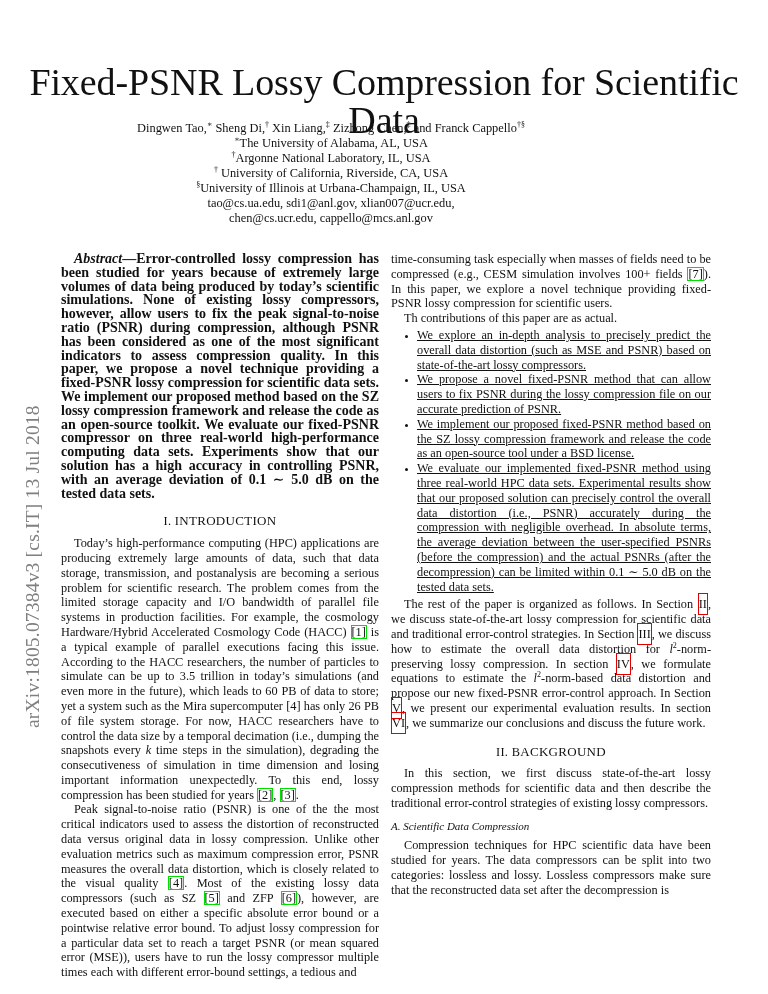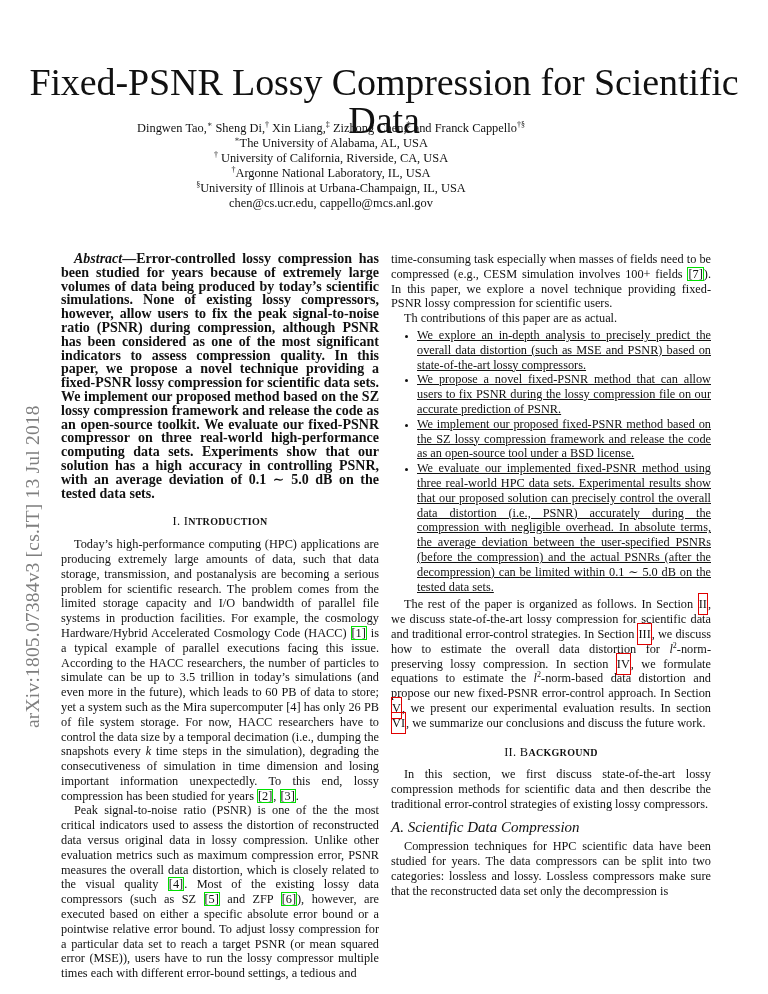--- a/index.html
+++ b/index.html
@@ -14,22 +14,22 @@
   .arxiv { position: absolute; left: 22px; top: 728px; transform-origin: 0 0; transform: rotate(-90deg);
            font-size: 19.5px; color: #7f7f7f; white-space: nowrap; letter-spacing: 0.2px; }
   .col { position: absolute; top: 252px; width: 318px; font-size: 12.3px; line-height: 14.8px; }
   .col-left { left: 61px; }
   .col-right { left: 391px; width: 320px; }
   p { margin: 0; text-align: justify; }
   .indent { text-indent: 13px; }
   .abstract { font-weight: bold; font-size: 14px; line-height: 13.8px; text-indent: 13px; }
   .abstract .lead { font-style: italic; font-weight: bold; }
   h2 { font-weight: normal; text-align: center; font-size: 12.4px; margin: 14px 0 7px 0; letter-spacing: 0.3px; }
-  h2 .sc { font-size: 10px; font-weight: bold; }
-  h3 { font-weight: normal; font-style: italic; font-size: 15px; margin: 8px 0 5px 0; }
+  h2 .sc { font-size: 13px; }
+  h3 { font-weight: normal; font-style: italic; font-size: 11px; margin: 8px 0 5px 0; }
   .cite-g { outline: 1px solid #00e000; outline-offset: -1px; padding: 0 1px; }
   .cite-r { outline: 1px solid #e00000; outline-offset: -1px; padding: 4px 1px; }
   ul { margin: 2px 0 3px 0; padding-left: 26px; text-decoration: underline; }
   li { text-align: justify; margin: 0; }
   li::marker { font-size: 9px; }
   sup.m { font-size: 8px; line-height: 0; vertical-align: 5px; }
   i.var { font-style: italic; }
 </style>
 </head>
 <body>
@@ -40,23 +40,24 @@
 
 <div class="authors">
   <div>
     <span>Dingwen Tao,</span><sup>∗</sup>
     <span> Sheng Di,</span><sup>†</sup>
     <span> Xin Liang,</span><sup>‡</sup>
     <span> Zizhong Chen,</span><sup>‡</sup>
     <span> and Franck Cappello</span><sup>†§</sup>
   </div>
   <div><sup>∗</sup><span>The University of Alabama, AL, USA</span></div>
+  <div><sup>†</sup><span>Argonne National Laboratory, IL, USA</span></div>
   <div><sup>†</sup><span> University of California, Riverside, CA, USA</span></div>
-  <div><sup>†</sup><span>Argonne National Laboratory, IL, USA</span></div>
   <div><sup>§</sup><span>University of Illinois at Urbana-Champaign, IL, USA</span></div>
+  <div>tao@cs.ua.edu, sdi1@anl.gov, xlian007@ucr.edu,</div>
   <div>chen@cs.ucr.edu, cappello@mcs.anl.gov</div>
 </div>
 
 <div class="col col-left">
   <p class="abstract"><span class="lead">Abstract</span><span>—Error-controlled lossy compression has been studied for years because of extremely large volumes of data being produced by today’s scientific simulations. None of existing lossy compressors, however, allow users to fix the peak signal-to-noise ratio (PSNR) during compression, although PSNR has been considered as one of the most significant indicators to assess compression quality. In this paper, we propose a novel technique providing a fixed-PSNR lossy compression for scientific data sets. We implement our proposed method based on the SZ lossy compression framework and release the code as an open-source toolkit. We evaluate our fixed-PSNR compressor on three real-world high-performance computing data sets. Experiments show that our solution has a high accuracy in controlling PSNR, with an average deviation of 0.1 ∼ 5.0 dB on the tested data sets.</span></p>
 
   <h2><span>I. </span><span>I</span><span class="sc">NTRODUCTION</span></h2>
 
   <p class="indent"><span>Today’s high-performance computing (HPC) applications are producing extremely large amounts of data, such that data storage, transmission, and postanalysis are becoming a serious problem for scientific research. The problem comes from the limited storage capacity and I/O bandwidth of parallel file systems in production facilities. For example, the cosmology Hardware/Hybrid Accelerated Cosmology Code (HACC) </span><span class="cite-g">[1]</span><span> is a typical example of parallel executions facing this issue. According to the HACC researchers, the number of particles to simulate can be up to 3.5 trillion in today’s simulations (and even more in the future), which leads to 60 PB of data to store; yet a system such as the Mira supercomputer [4] has only 26 PB of file system storage. For now, HACC researchers have to control the data size by a temporal decimation (i.e., dumping the snapshots every </span><i class="var">k</i><span> time steps in the simulation), degrading the consecutiveness of simulation in time dimension and losing important information unexpectedly. To this end, lossy compression has been studied for years </span><span class="cite-g">[2]</span><span>, </span><span class="cite-g">[3]</span><span>.</span></p>
 
@@ -73,14 +74,14 @@
     <li>We evaluate our implemented fixed-PSNR method using three real-world HPC data sets. Experimental results show that our proposed solution can precisely control the overall data distortion (i.e., PSNR) accurately during the compression with negligible overhead. In absolute terms, the average deviation between the user-specified PSNRs (before the compression) and the actual PSNRs (after the decompression) can be limited within 0.1 ∼ 5.0 dB on the tested data sets.</li>
   </ul>
   <p class="indent"><span>The rest of the paper is organized as follows. In Section </span><span class="cite-r">II</span><span>, we discuss state-of-the-art lossy compression for scientific data and traditional error-control strategies. In Section </span><span class="cite-r">III</span><span>, we discuss how to estimate the overall data distortion for </span><i>l</i><sup class="m">2</sup><span>-norm-preserving lossy compression. In section </span><span class="cite-r">IV</span><span>, we formulate equations to estimate the </span><i>l</i><sup class="m">2</sup><span>-norm-based data distortion and propose our new fixed-PSNR error-control approach. In Section </span><span class="cite-r">V</span><span>, we present our experimental evaluation results. In section </span><span class="cite-r">VI</span><span>, we summarize our conclusions and discuss the future work.</span></p>
 
   <h2><span>II. </span><span>B</span><span class="sc">ACKGROUND</span></h2>
 
   <p class="indent">In this section, we first discuss state-of-the-art lossy compression methods for scientific data and then describe the traditional error-control strategies of existing lossy compressors.</p>
 
   <h3>A. Scientific Data Compression</h3>
 
-  <p class="indent">Compression techniques for HPC scientific data have been studied for years. The data compressors can be split into two categories: lossless and lossy. Lossless compressors make sure that the reconstructed data set only the decompression is</p>
+  <p class="indent">Compression techniques for HPC scientific data have been studied for years. The data compressors can be split into two categories: lossless and lossy. Lossless compressors make sure that the reconstructed data set after the decompression is</p>
 </div>
 
 </body></html>

